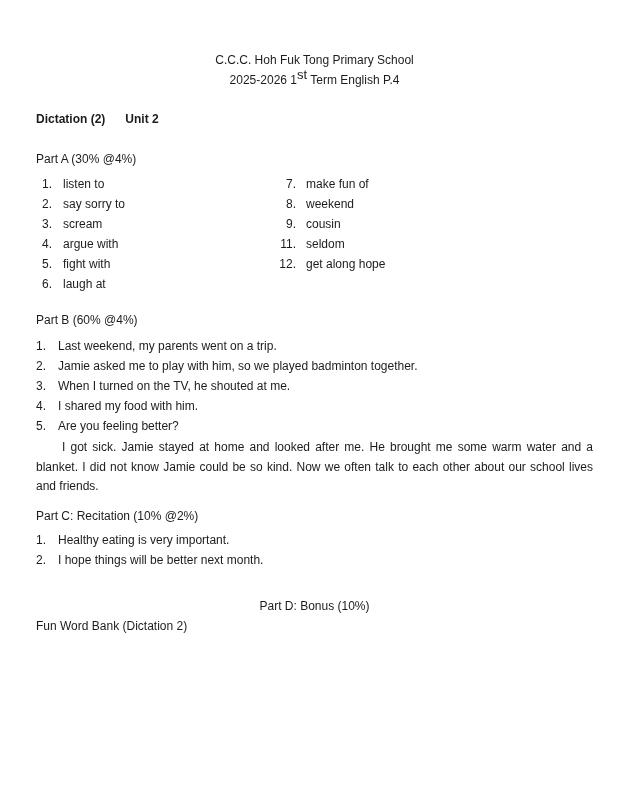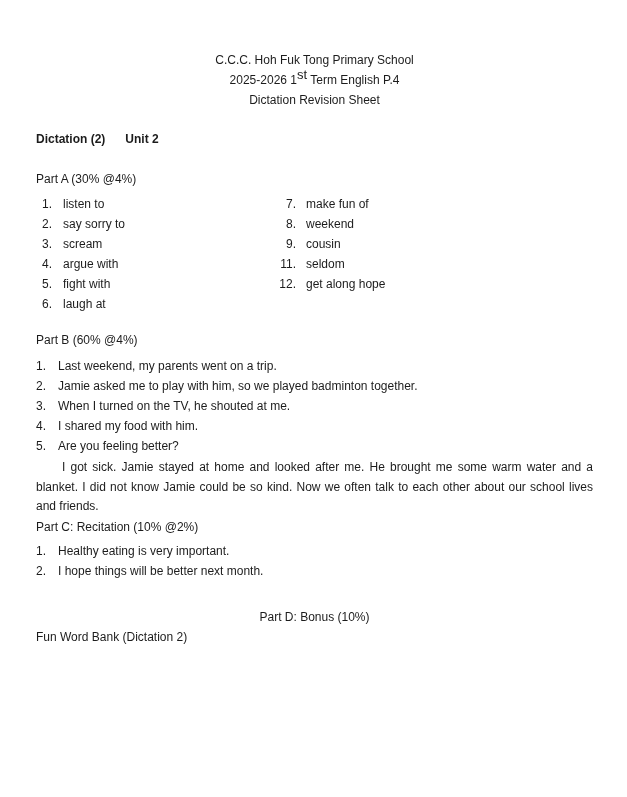--- a/index.html
+++ b/index.html
@@ -20,21 +20,21 @@
   .doc-header { text-align: center; }
   .doc-header .hline { white-space: nowrap; }
   sup.ord { font-size: 13px; vertical-align: super; line-height: 0; }
 
   .doc-heading { font-weight: bold; margin-top: 19px; }
   .doc-heading .unit { margin-left: 20px; }
 
   .part-heading { font-weight: normal; }
   .ph-a { margin-top: 20px; }
   .ph-b { margin-top: 16px; }
-  .ph-c { }
+  .ph-c { margin-top: 9px; }
   .ph-d { margin-top: 26px; text-align: center; }
 
   .pa-list { display: flex; margin-top: 5px; }
   .pa-col-left { width: 234px; }
   .pa-col-right { flex: 1; }
   .li-row { display: flex; }
   .pa-col-left .li-row { margin-left: 6px; }
   .pa-col-left .num { width: 21px; flex: none; }
   .pa-col-right .num { width: 26px; flex: none; text-align: right; }
   .pa-col-right .txt { margin-left: 10px; }
@@ -53,21 +53,20 @@
   }
 </style>
 </head>
 <body>
 
 <div class="page">
 
   <div class="doc-header">
     <div class="hline">C.C.C. Hoh Fuk Tong Primary School</div>
     <div class="hline"><span>2025-2026 1</span><sup class="ord">st</sup><span> Term English P.4</span></div>
-    <div class="hline">Dictation Revision Sheet</div>
   </div>
 
   <div class="doc-heading">
     <span>Dictation (2)</span><span class="unit">Unit 2</span>
   </div>
 
   <div class="part-heading ph-a">Part A (30% @4%)</div>
 
   <div class="pa-list">
     <div class="pa-col-left">

